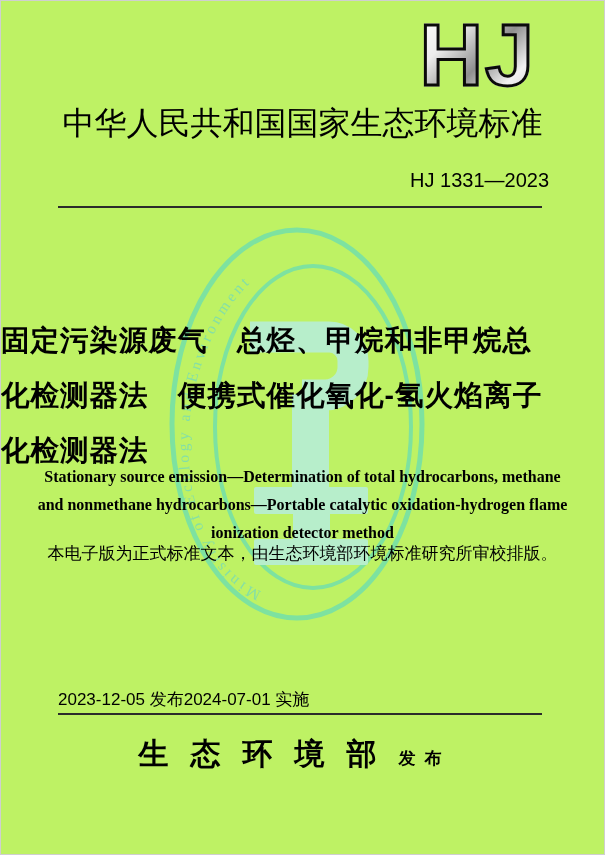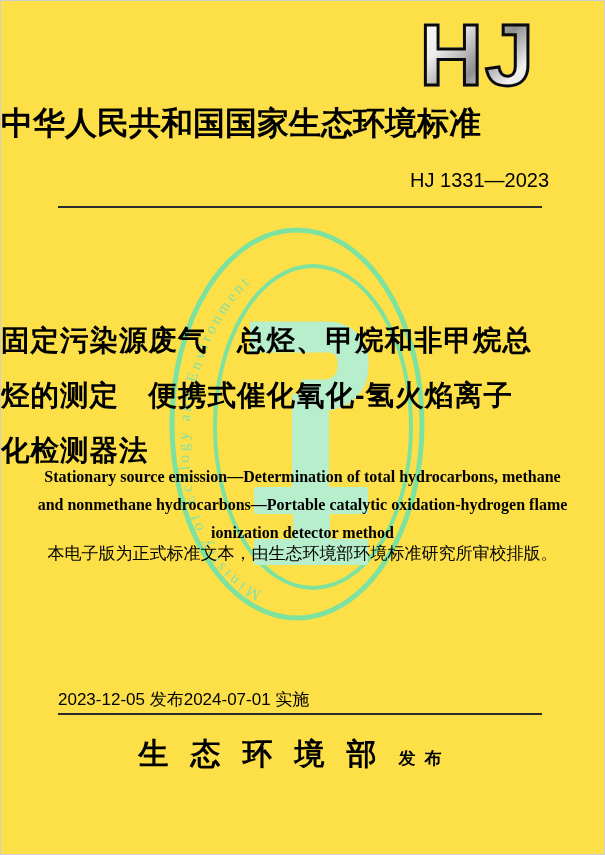--- a/index.html
+++ b/index.html
@@ -1,40 +1,40 @@
 <!DOCTYPE html>
 <html><head>
 <meta charset="utf-8">
 <style>
   html,body{margin:0;padding:0;background:#ffffff;}
   .page{
     position:relative;
     width:605px;height:855px;
-    background:#fde047;
+    background:#bef264;
     border:1px solid #cfcfcf;
     box-sizing:border-box;
     overflow:hidden;
     font-family:"Liberation Sans","DejaVu Sans",sans-serif;
     color:#000;
   }
   .hj-logo{
     position:absolute;top:10px;right:68px;
     font-family:"Liberation Sans","DejaVu Sans",sans-serif;
     font-weight:700;font-size:88px;line-height:1;
     background:linear-gradient(135deg,#ffffff 0%,#ececec 28%,#8f8f8f 55%,#f2f2f2 78%,#c9c9c9 100%);
     -webkit-background-clip:text;background-clip:text;
     color:transparent;
     -webkit-text-stroke:3px #0a0a0a;
     letter-spacing:2px;
   }
   .header-title{
     position:absolute;top:103px;left:0;right:0;
-    text-align:left;
+    text-align:center;
     font-family:"Liberation Serif","DejaVu Serif",serif;
-    font-weight:700;font-size:32px;line-height:1.2;
+    font-weight:400;font-size:32px;line-height:1.2;
     letter-spacing:0px;
   }
   .std-number{
     position:absolute;top:167px;right:55px;
     font-size:20px;line-height:1.2;
   }
   .rule{
     position:absolute;left:57px;width:484px;height:2px;background:#2b2b2b;
   }
   .rule-top{top:205px;}
@@ -97,21 +97,21 @@
   </svg>
 
   <div class="hj-logo">HJ</div>
 
   <div class="header-title">中华人民共和国国家生态环境标准</div>
   <div class="std-number">HJ 1331—2023</div>
   <div class="rule rule-top"></div>
 
   <div class="main-title">
     <div>固定污染源废气　总烃、甲烷和非甲烷总</div>
-    <div>烃的测定　便携式催化氧化-氢火焰离子</div>
+    <div>化检测器法　便携式催化氧化-氢火焰离子</div>
     <div>化检测器法</div>
   </div>
 
   <div class="english-title">
     <div>Stationary source emission—Determination of total hydrocarbons, methane</div>
     <div>and nonmethane hydrocarbons—Portable catalytic oxidation-hydrogen flame</div>
     <div>ionization detector method</div>
   </div>
 
   <div class="note">本电子版为正式标准文本，由生态环境部环境标准研究所审校排版。</div>

